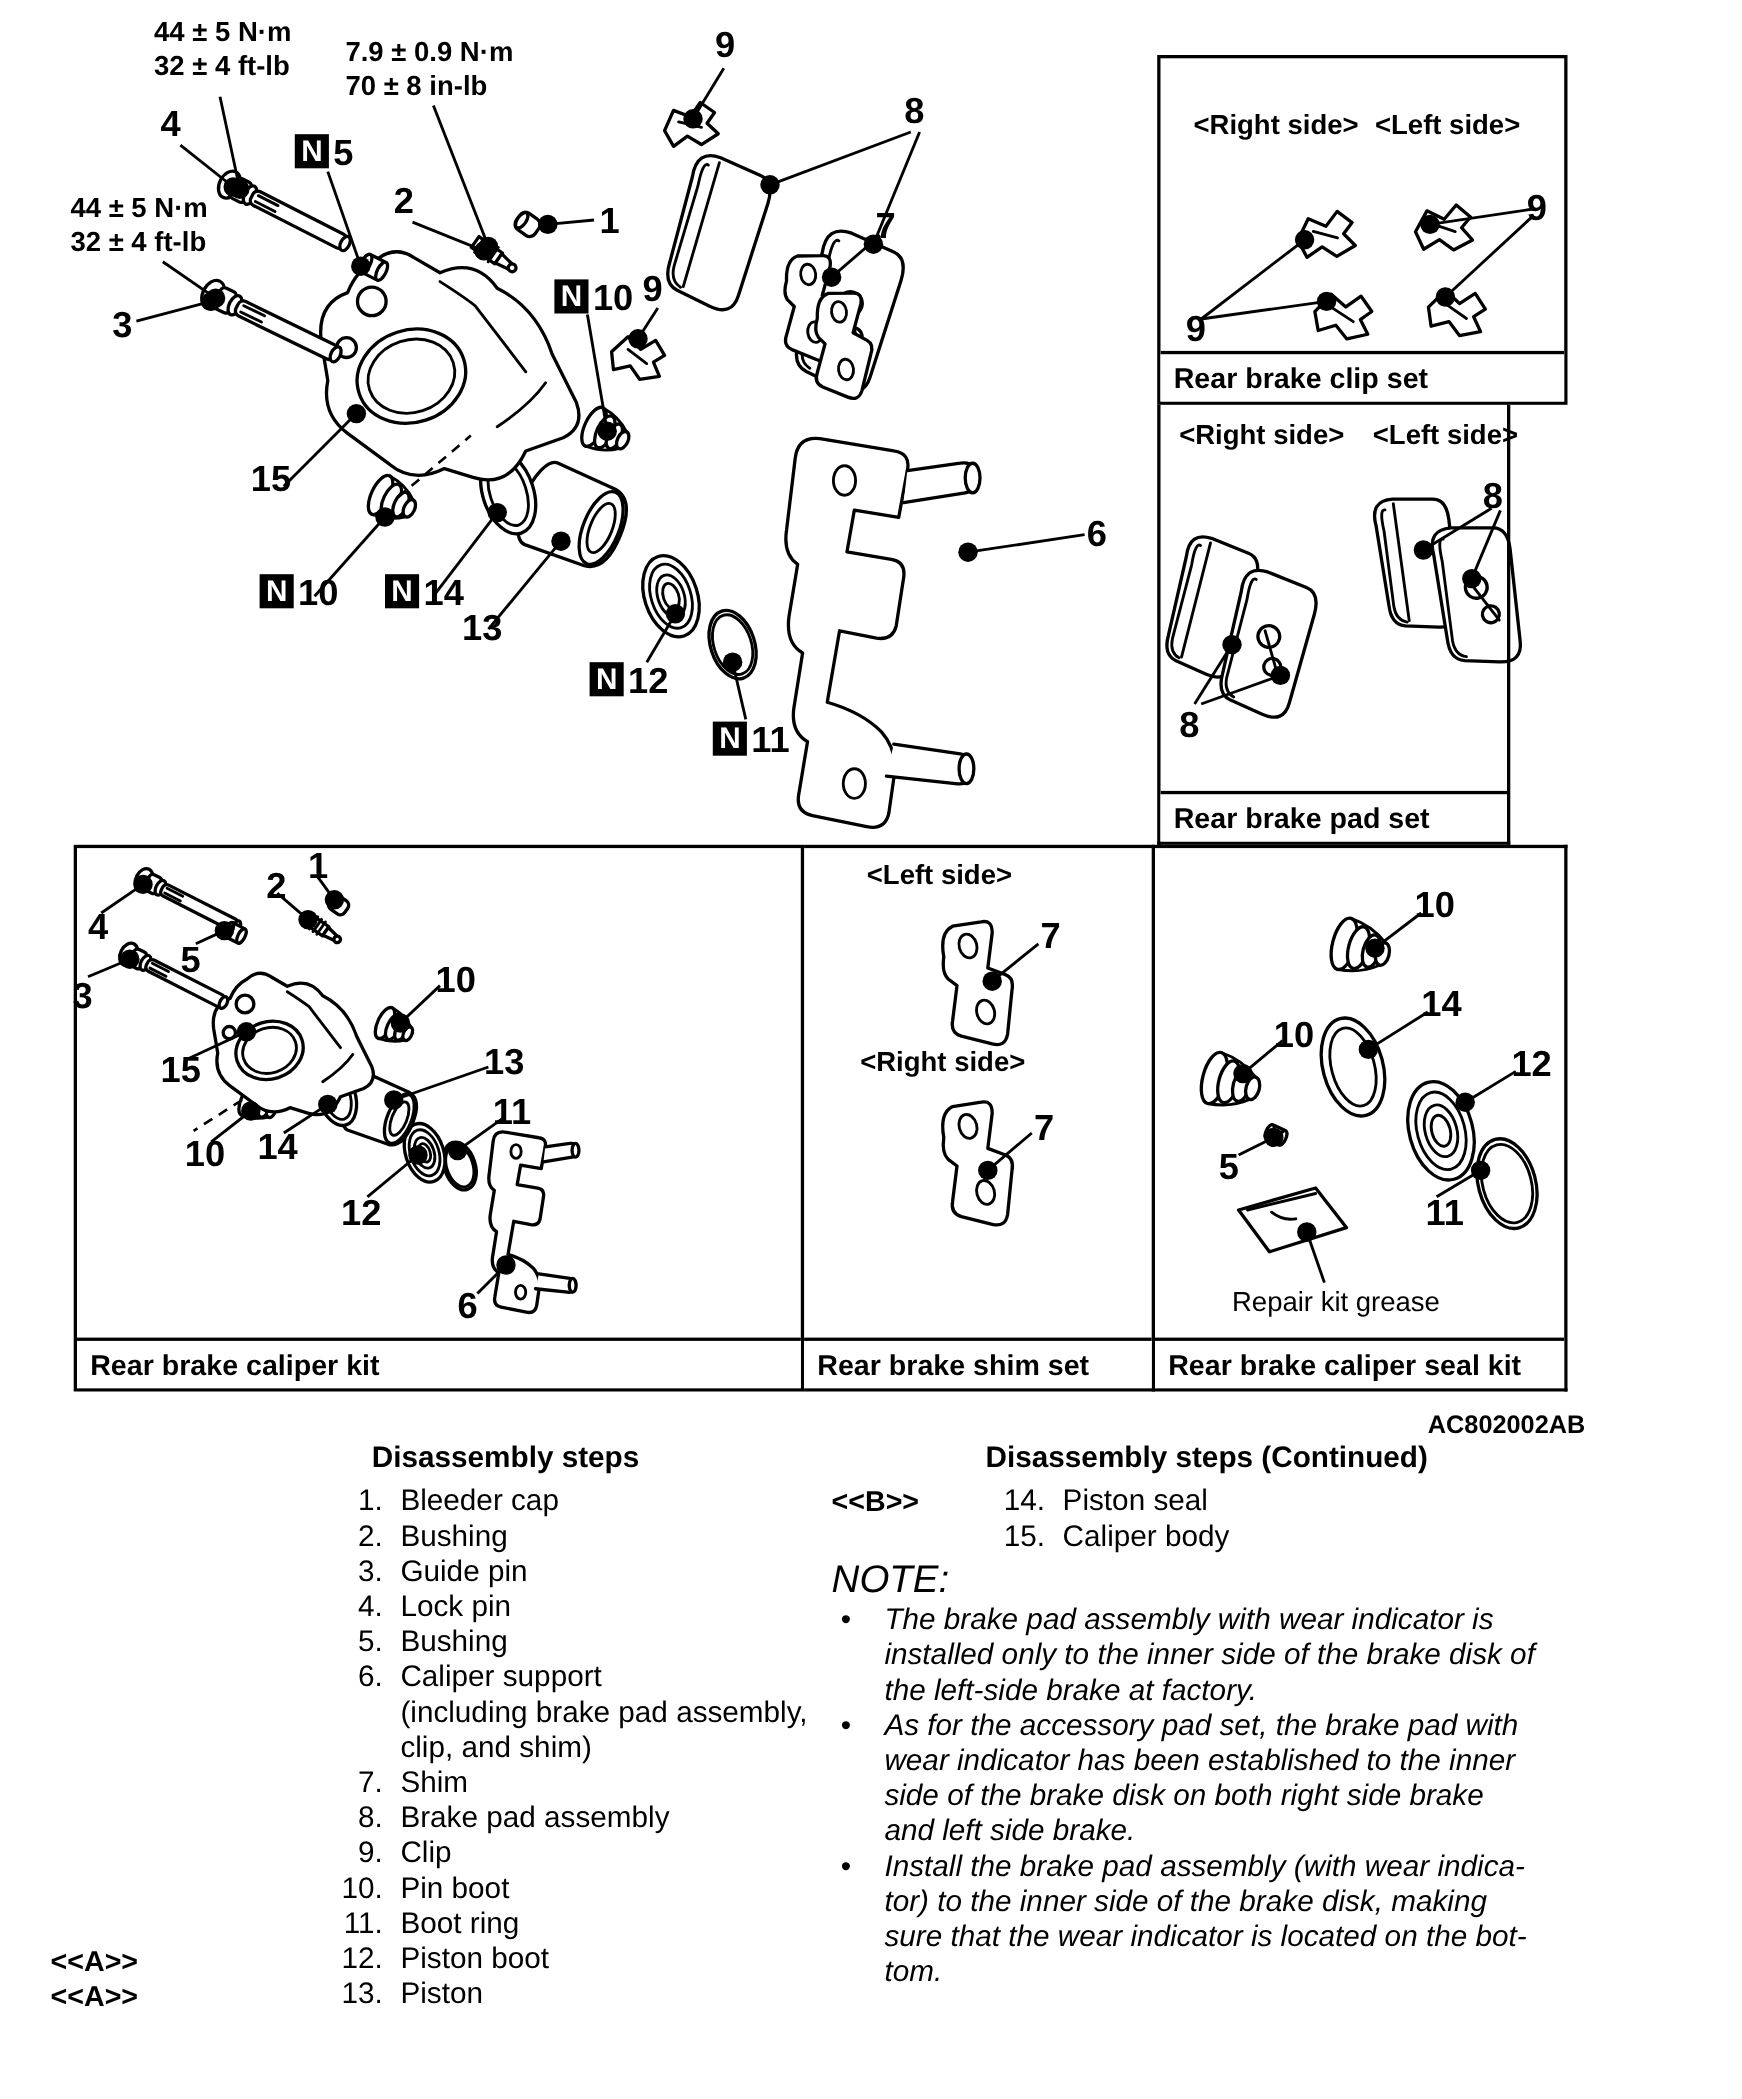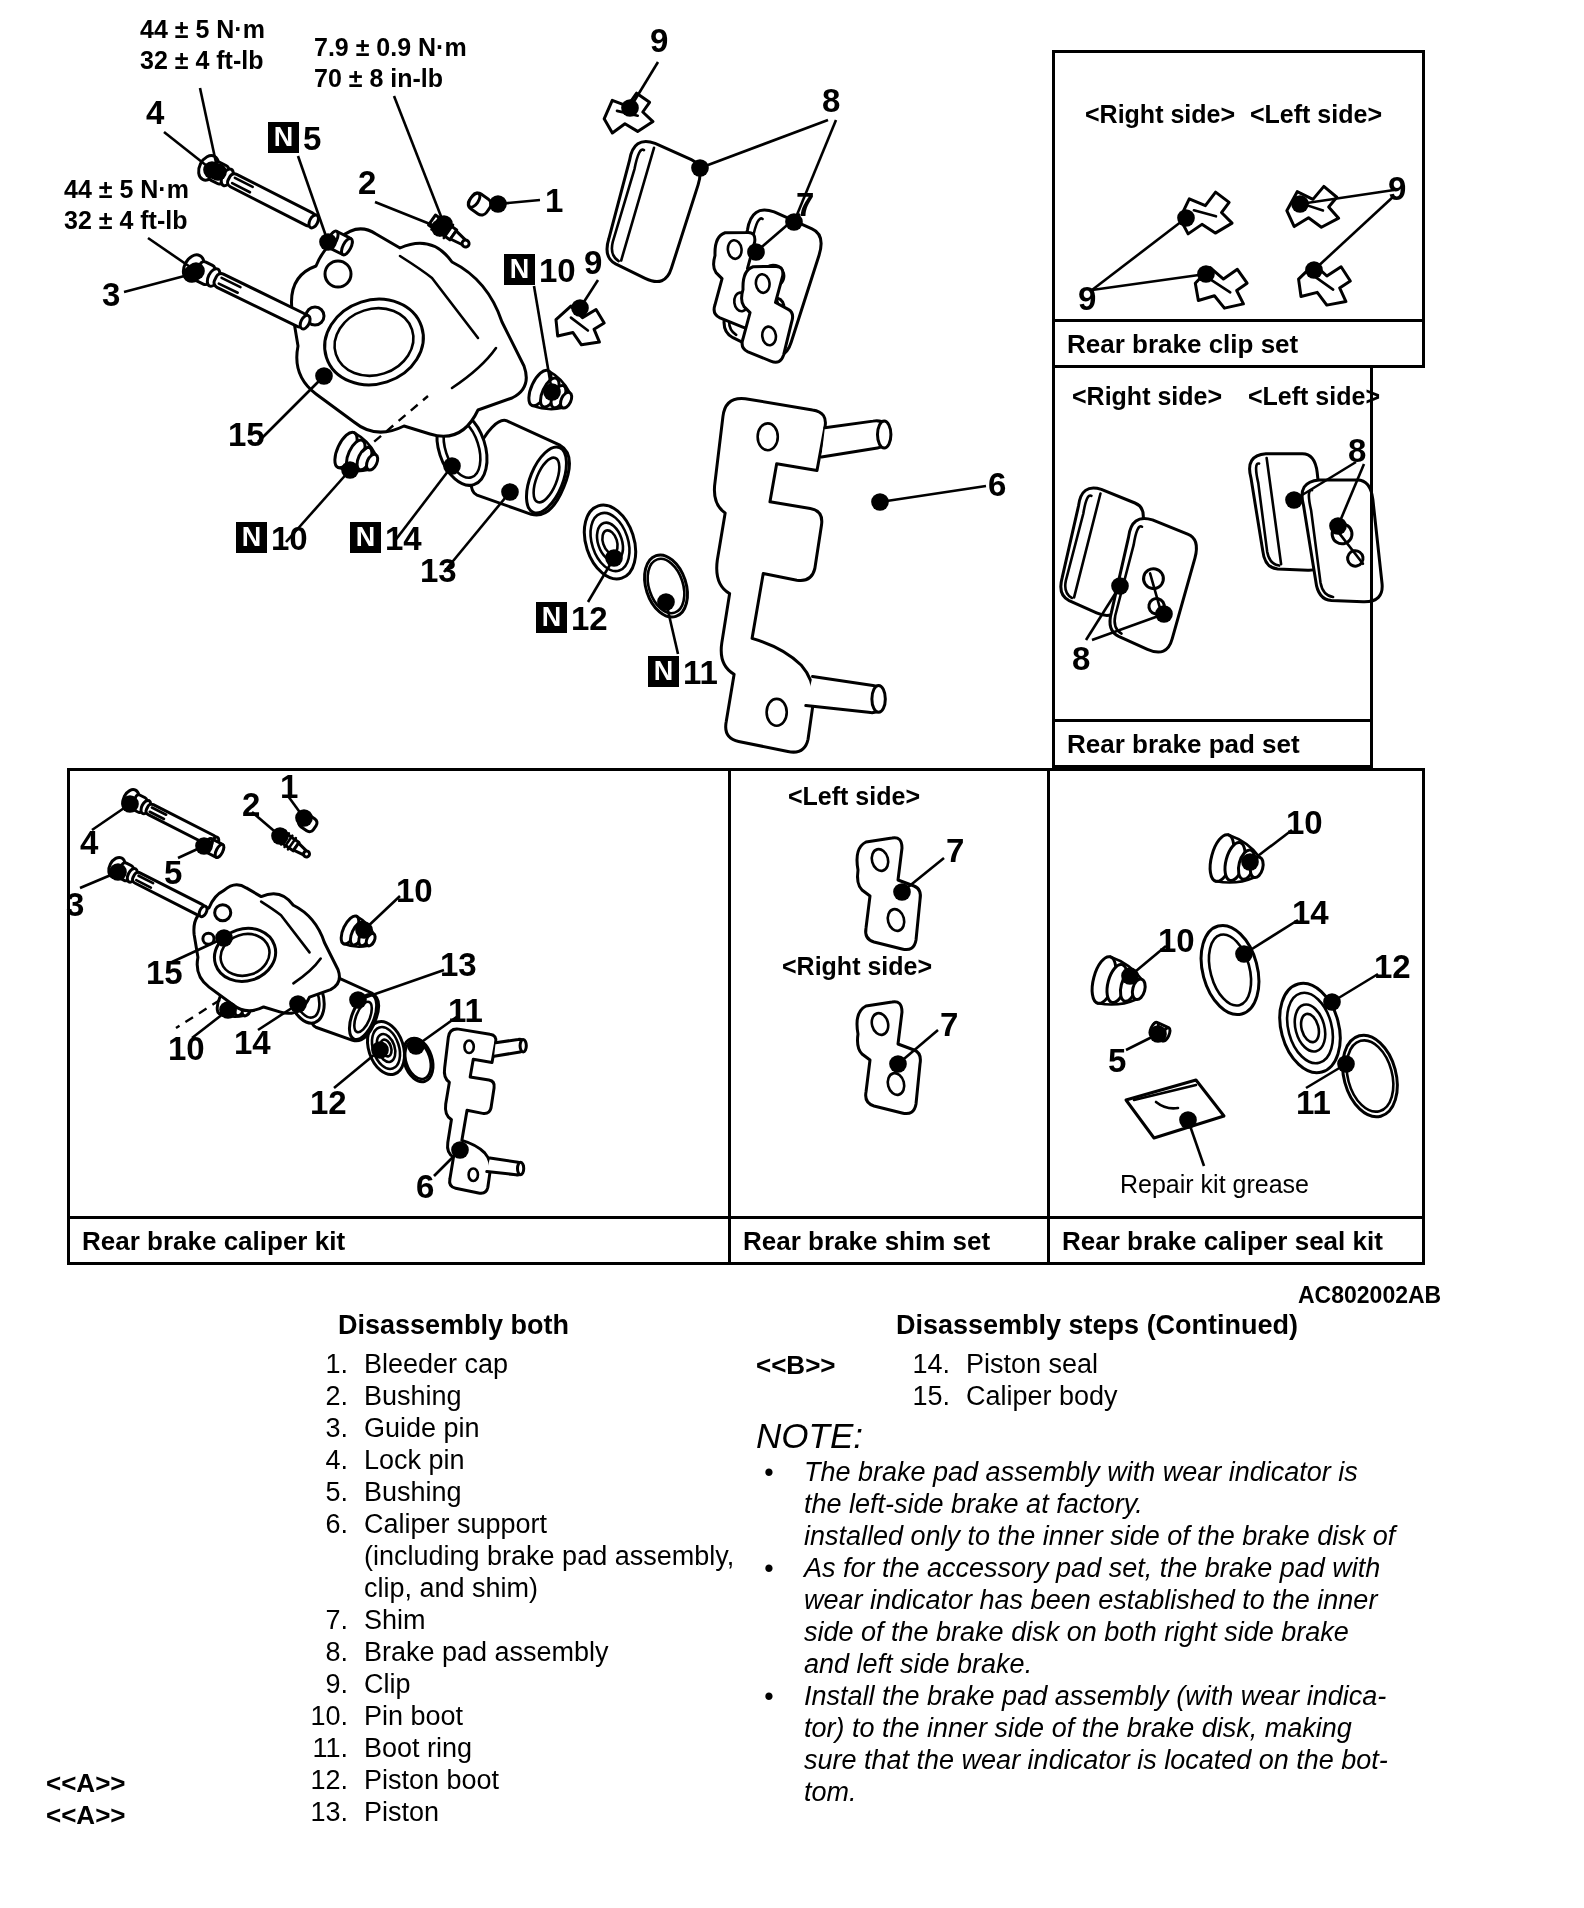--- a/index.html
+++ b/index.html
@@ -289,21 +289,21 @@
   <div class="sideLabel" style="left:1085px;top:100px;">&lt;Right side&gt;</div>
   <div class="sideLabel" style="left:1250px;top:100px;">&lt;Left side&gt;</div>
   <div class="sideLabel" style="left:1072px;top:382px;">&lt;Right side&gt;</div>
   <div class="sideLabel" style="left:1248px;top:382px;">&lt;Left side&gt;</div>
   <div class="sideLabel" style="left:788px;top:782px;">&lt;Left side&gt;</div>
   <div class="sideLabel" style="left:782px;top:952px;">&lt;Right side&gt;</div>
   <div class="greaseLbl" style="left:1120px;top:1170px;">Repair kit grease</div>
 
   <div class="code" style="left:1298px;top:1282px;">AC802002AB</div>
 
-  <div class="heading" style="left:338px;top:1310px;">Disassembly both</div>
+  <div class="heading" style="left:338px;top:1310px;">Disassembly steps</div>
   <div class="steps" style="left:278px;top:1348px;" id="stepsList">
       <div class="row">
         <span class="num">1.</span>
         <span class="lbl">Bleeder cap</span>
       </div>
       <div class="row">
         <span class="num">2.</span>
         <span class="lbl">Bushing</span>
       </div>
       <div class="row">
@@ -365,22 +365,22 @@
       </div>
       <div class="row">
         <span class="num">15.</span>
         <span class="lbl">Caliper body</span>
       </div>
     </div>
 
   <div class="noteHead" style="left:756px;top:1416px;">NOTE:</div>
   <div class="note" style="left:756px;top:1456px;" id="noteList">
       <div class="nline first">The brake pad assembly with wear indicator is</div>
+      <div class="nline">installed only to the inner side of the brake disk of</div>
       <div class="nline">the left-side brake at factory.</div>
-      <div class="nline">installed only to the inner side of the brake disk of</div>
       <div class="nline first">As for the accessory pad set, the brake pad with</div>
       <div class="nline">wear indicator has been established to the inner</div>
       <div class="nline">side of the brake disk on both right side brake</div>
       <div class="nline">and left side brake.</div>
       <div class="nline first">Install the brake pad assembly (with wear indica-</div>
       <div class="nline">tor) to the inner side of the brake disk, making</div>
       <div class="nline">sure that the wear indicator is located on the bot-</div>
       <div class="nline">tom.</div>
     </div>
 

